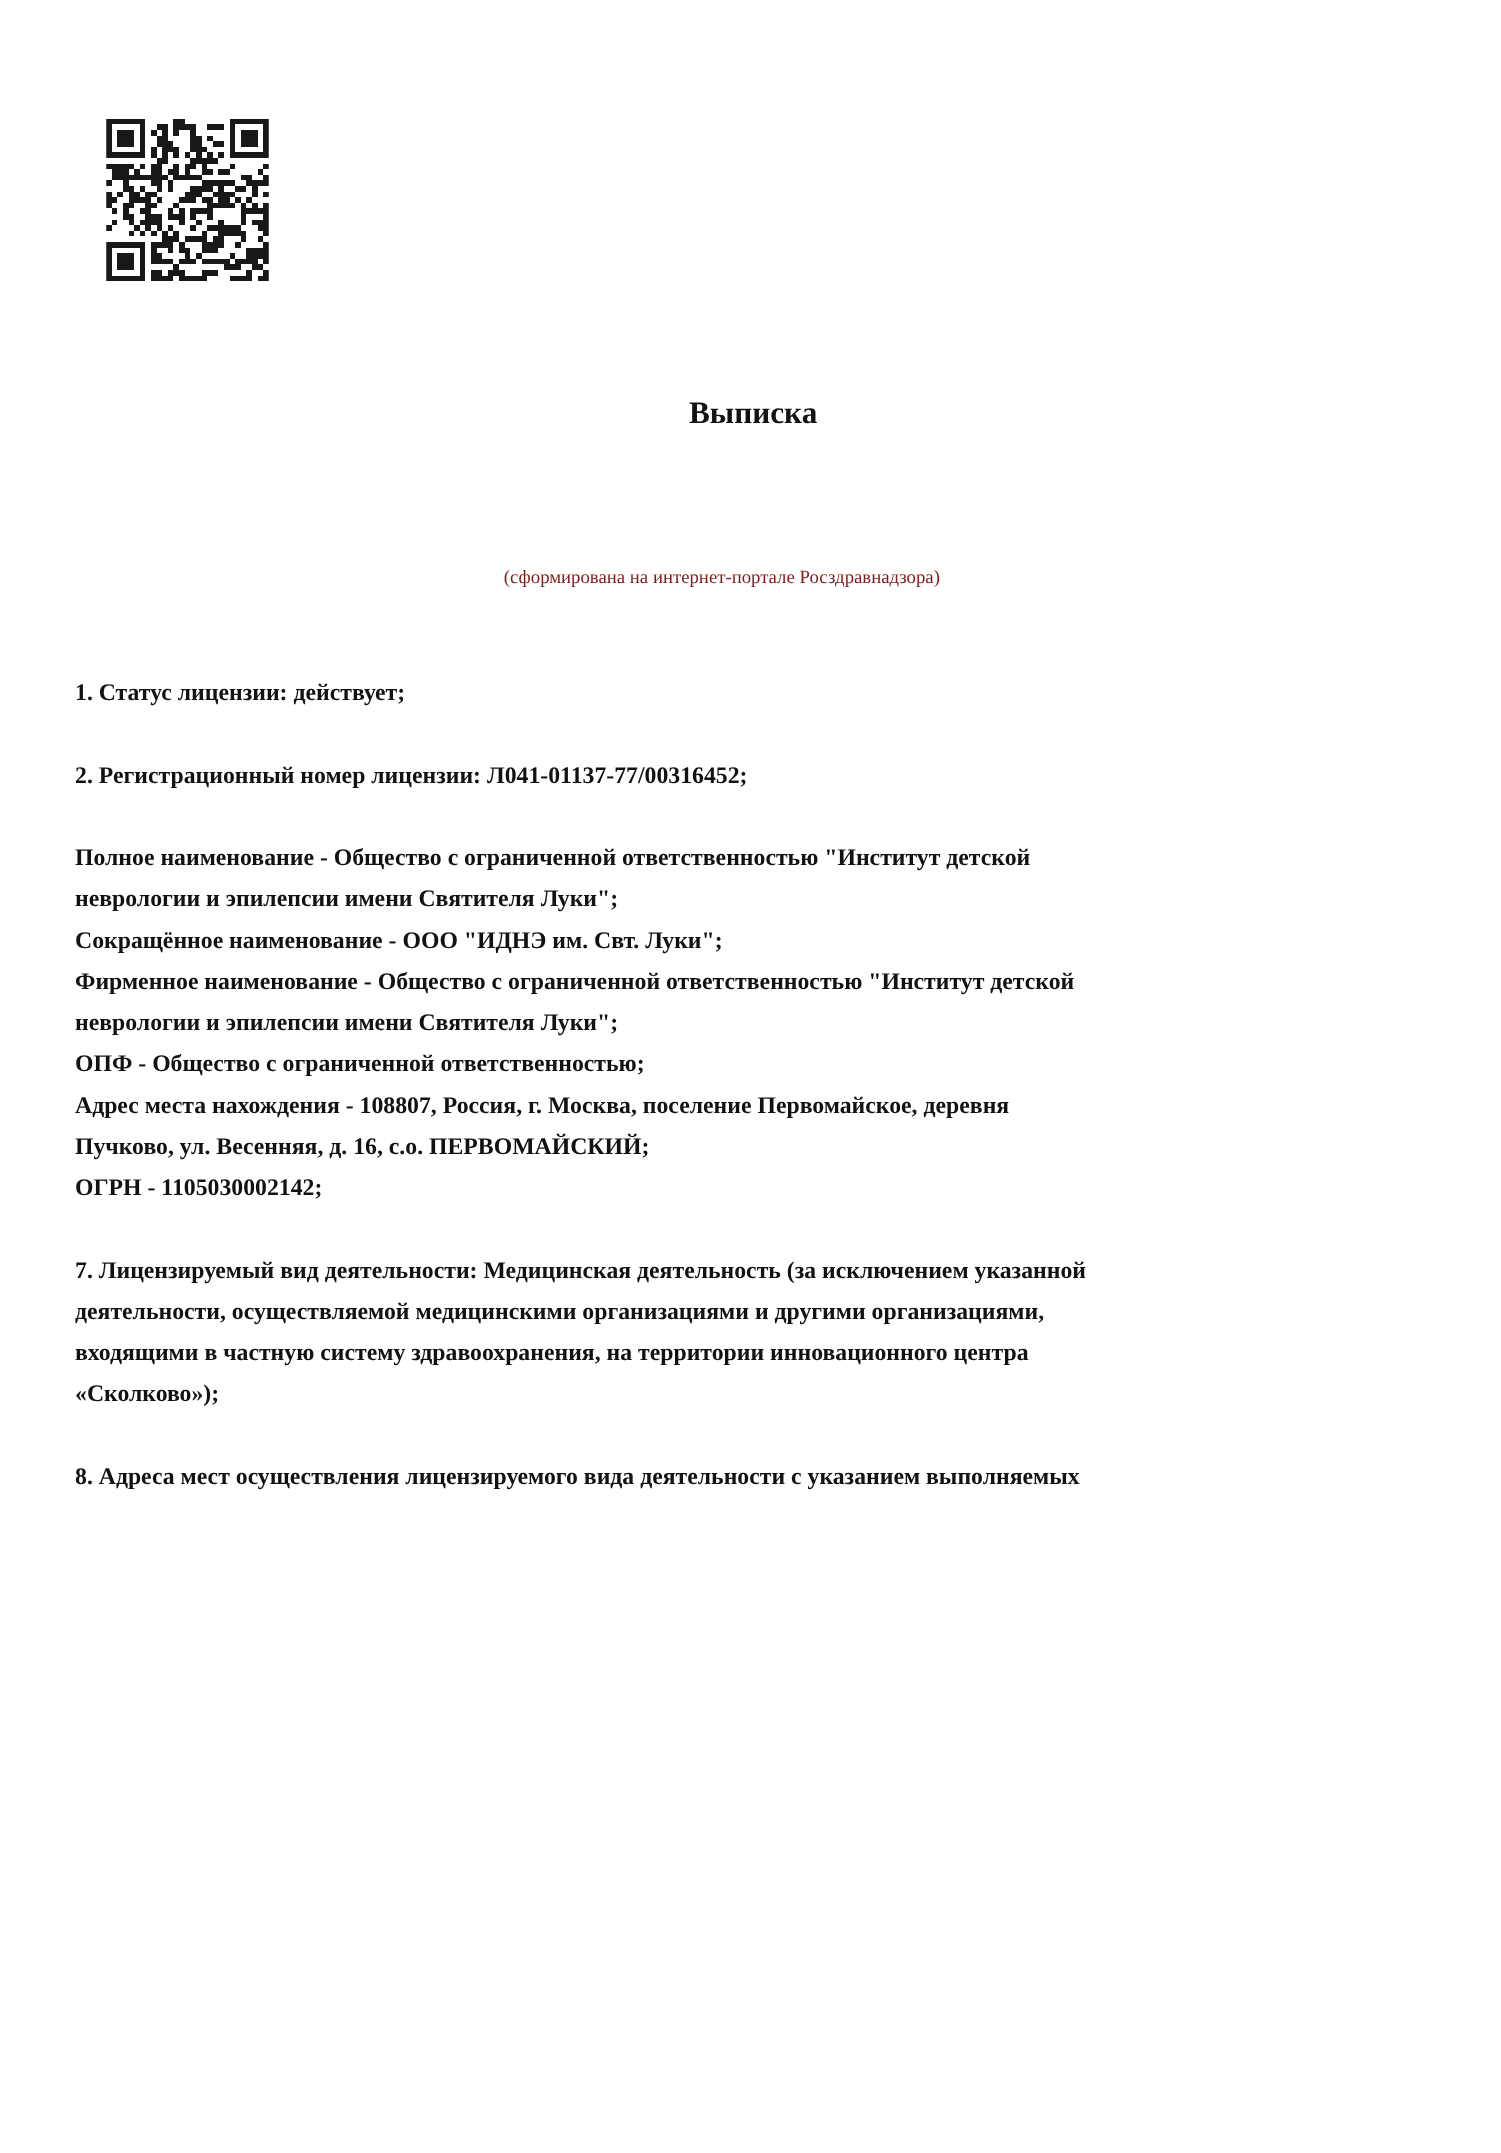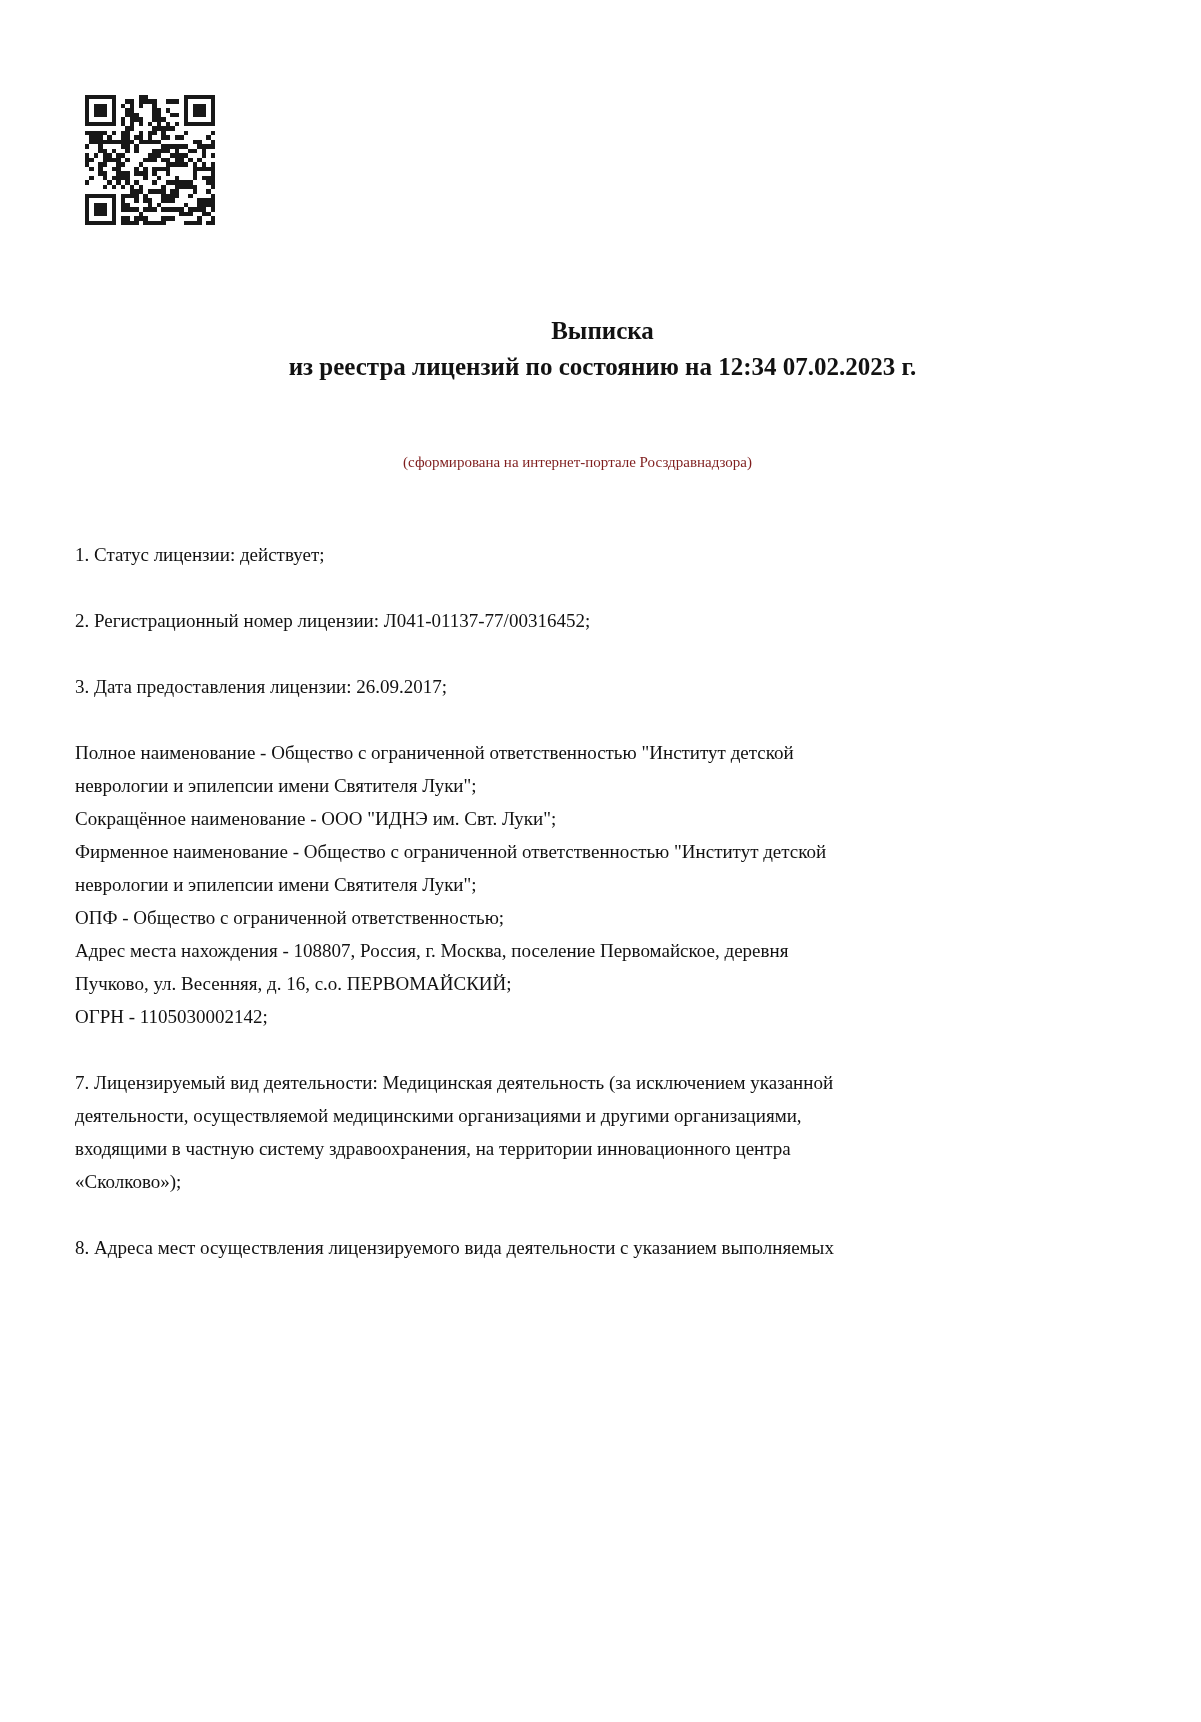--- a/index.html
+++ b/index.html
@@ -43,23 +43,24 @@
     top: 452px;
     width: 1005px; 
     text-align: center;
     font-size: 15px;
     line-height: 20px;
     color: #7f1d1d;
     white-space: pre;
   }
   .body-text {
     position: absolute;
-    left: 75px;
+    left: 60px;
     top: 538px;
     width: 1100px;
+    font-weight: bold;
   }
   .para {
     margin: 0 0 33px 0;
     font-size: 19px;
     line-height: 33px;
     white-space: pre;
     color: #121212;
   }
 </style>
 </head>
@@ -489,29 +490,27 @@
         <rect x="23" y="28" width="1" height="1" fill="#181818"></rect>
         <rect x="24" y="28" width="1" height="1" fill="#181818"></rect>
         <rect x="25" y="28" width="1" height="1" fill="#181818"></rect>
         <rect x="27" y="28" width="1" height="1" fill="#181818"></rect>
         <rect x="28" y="28" width="1" height="1" fill="#181818"></rect>
       </svg>
   </div>
 
   <div class="title-block">
     <div class="title-line">Выписка</div>
-    <div class="title-line">из реестра лицензий по состоянию на 12:34 07.02.2023 г.</div>
   </div>
 
   <div class="subtitle">(сформирована на интернет-портале Росздравнадзора)</div>
 
   <div class="body-text">
     <p class="para">1. Статус лицензии: действует;</p>
     <p class="para">2. Регистрационный номер лицензии: Л041-01137-77/00316452;</p>
-    <p class="para">3. Дата предоставления лицензии: 26.09.2017;</p>
     <p class="para">Полное наименование - Общество с ограниченной ответственностью "Институт детской
 неврологии и эпилепсии имени Святителя Луки";
 Сокращённое наименование - ООО "ИДНЭ им. Свт. Луки";
 Фирменное наименование - Общество с ограниченной ответственностью "Институт детской
 неврологии и эпилепсии имени Святителя Луки";
 ОПФ - Общество с ограниченной ответственностью;
 Адрес места нахождения - 108807, Россия, г. Москва, поселение Первомайское, деревня
 Пучково, ул. Весенняя, д. 16, с.о. ПЕРВОМАЙСКИЙ;
 ОГРН - 1105030002142;</p>
     <p class="para">7. Лицензируемый вид деятельности: Медицинская деятельность (за исключением указанной

